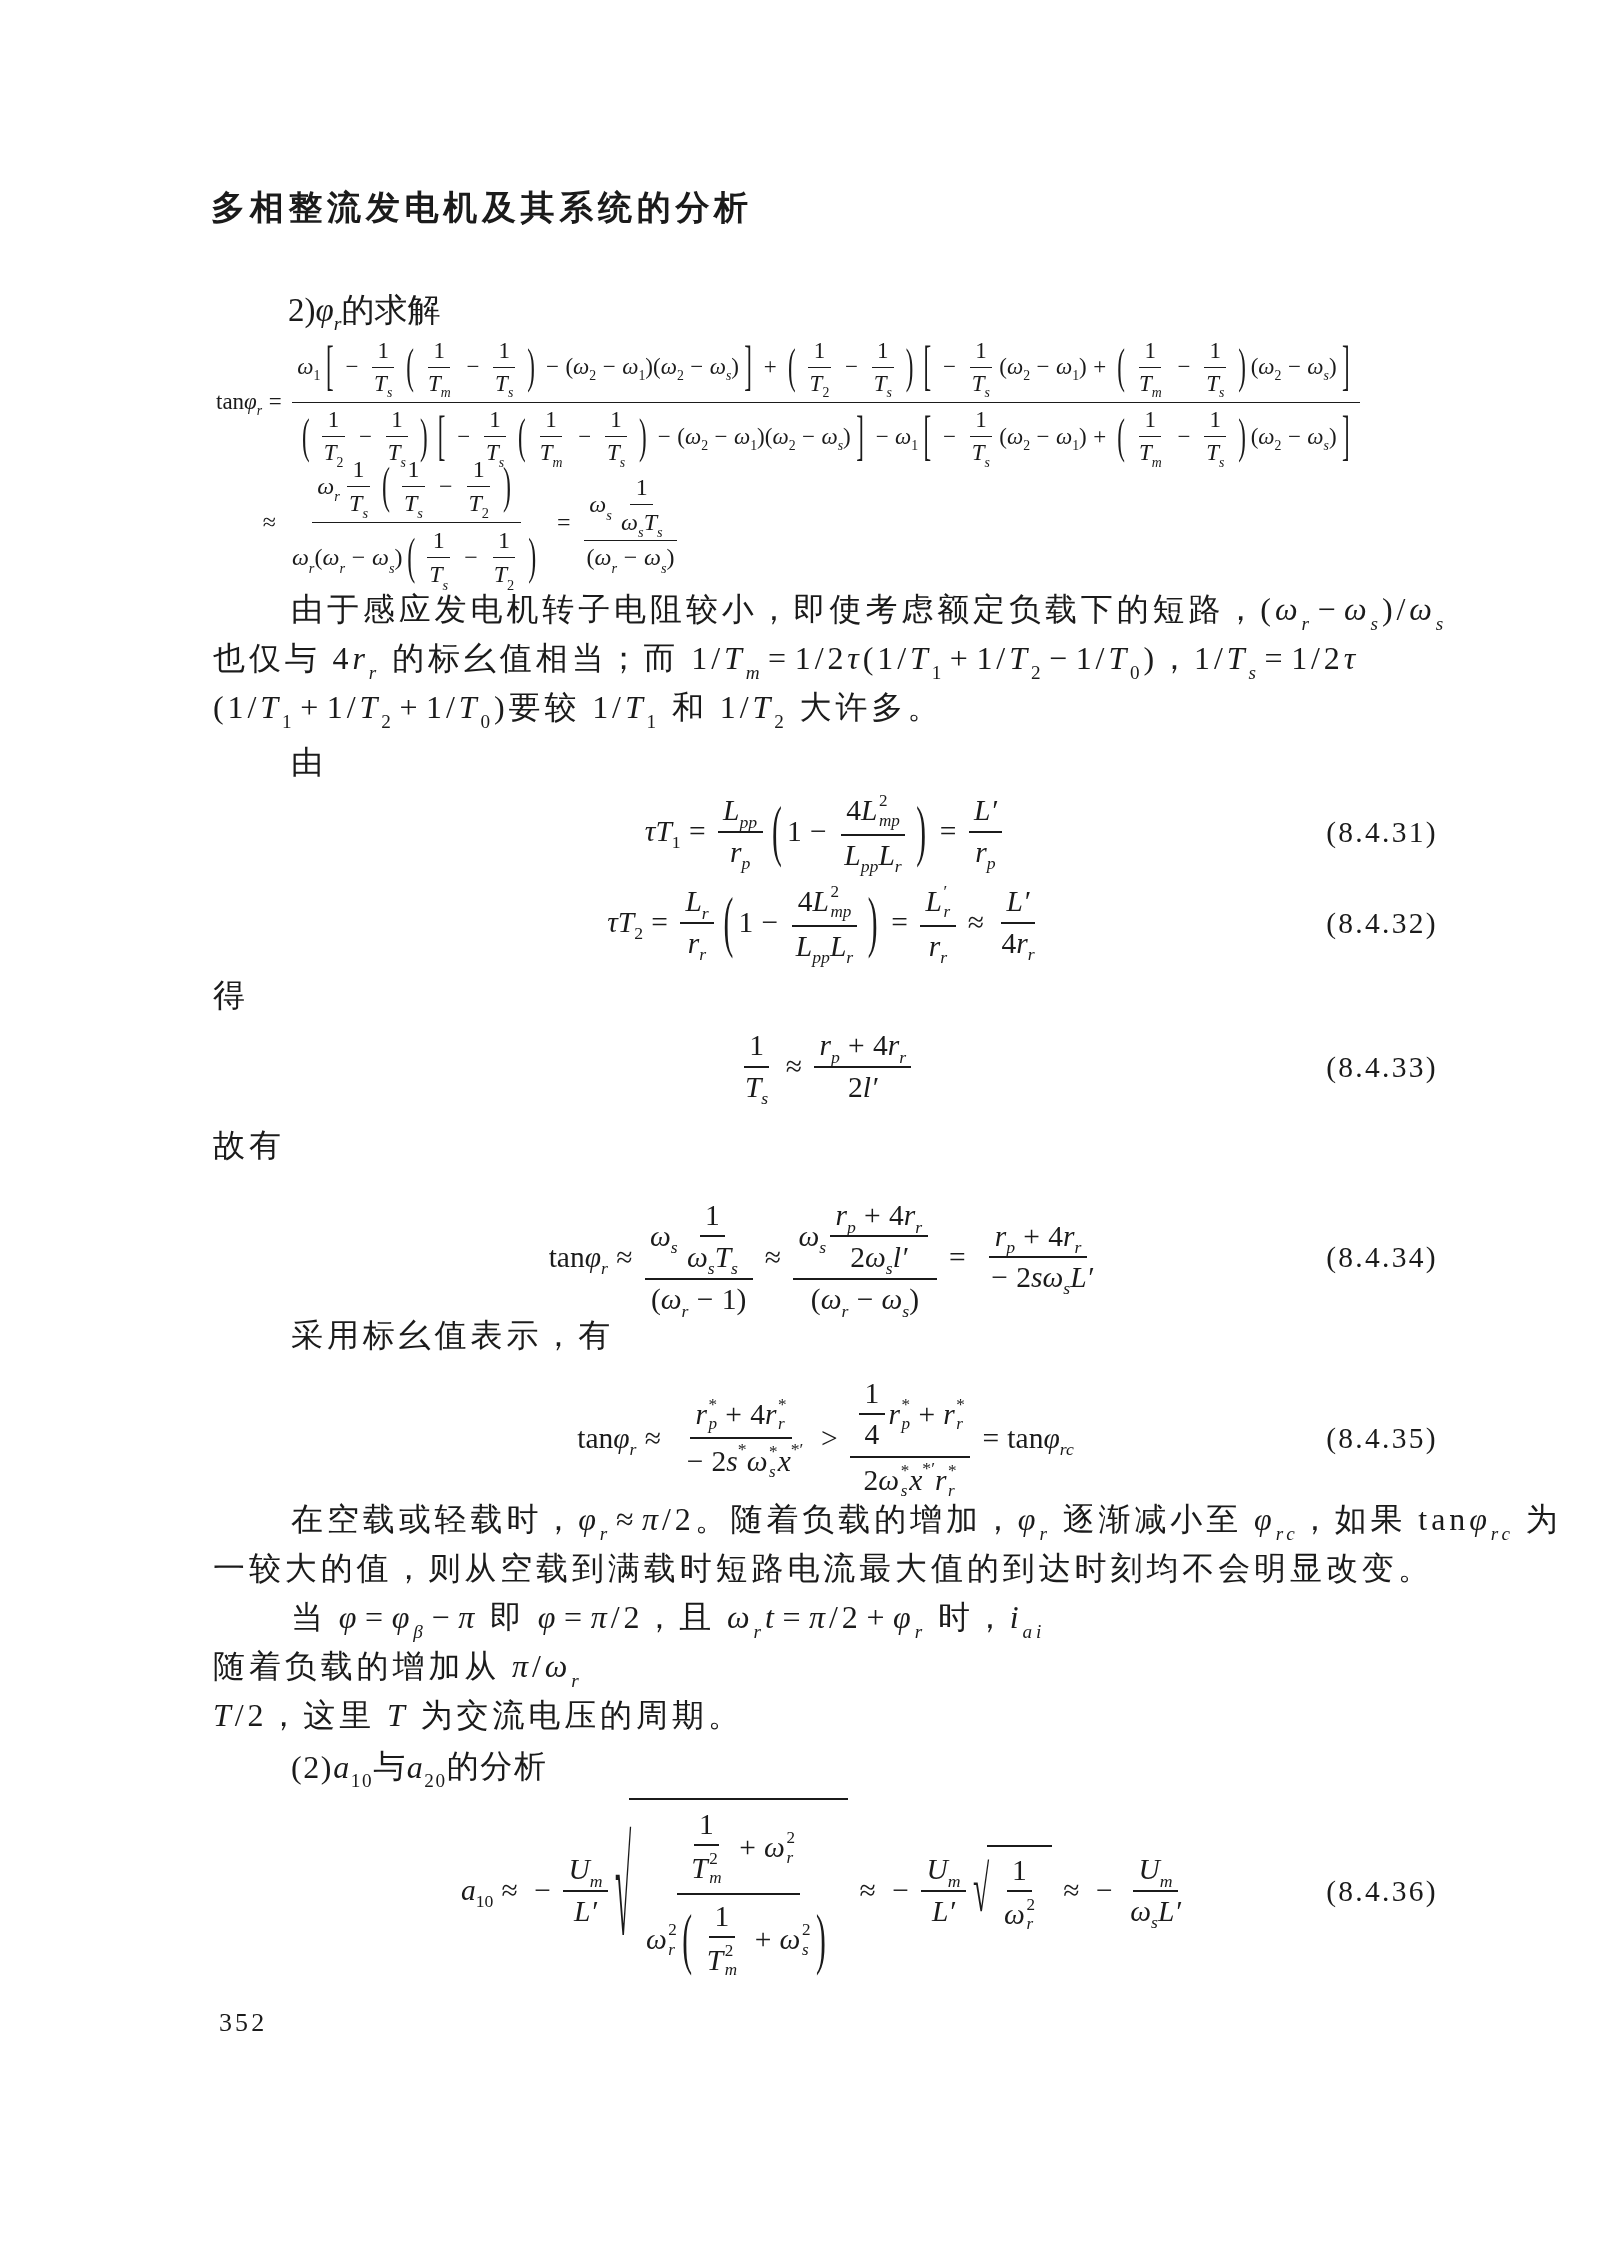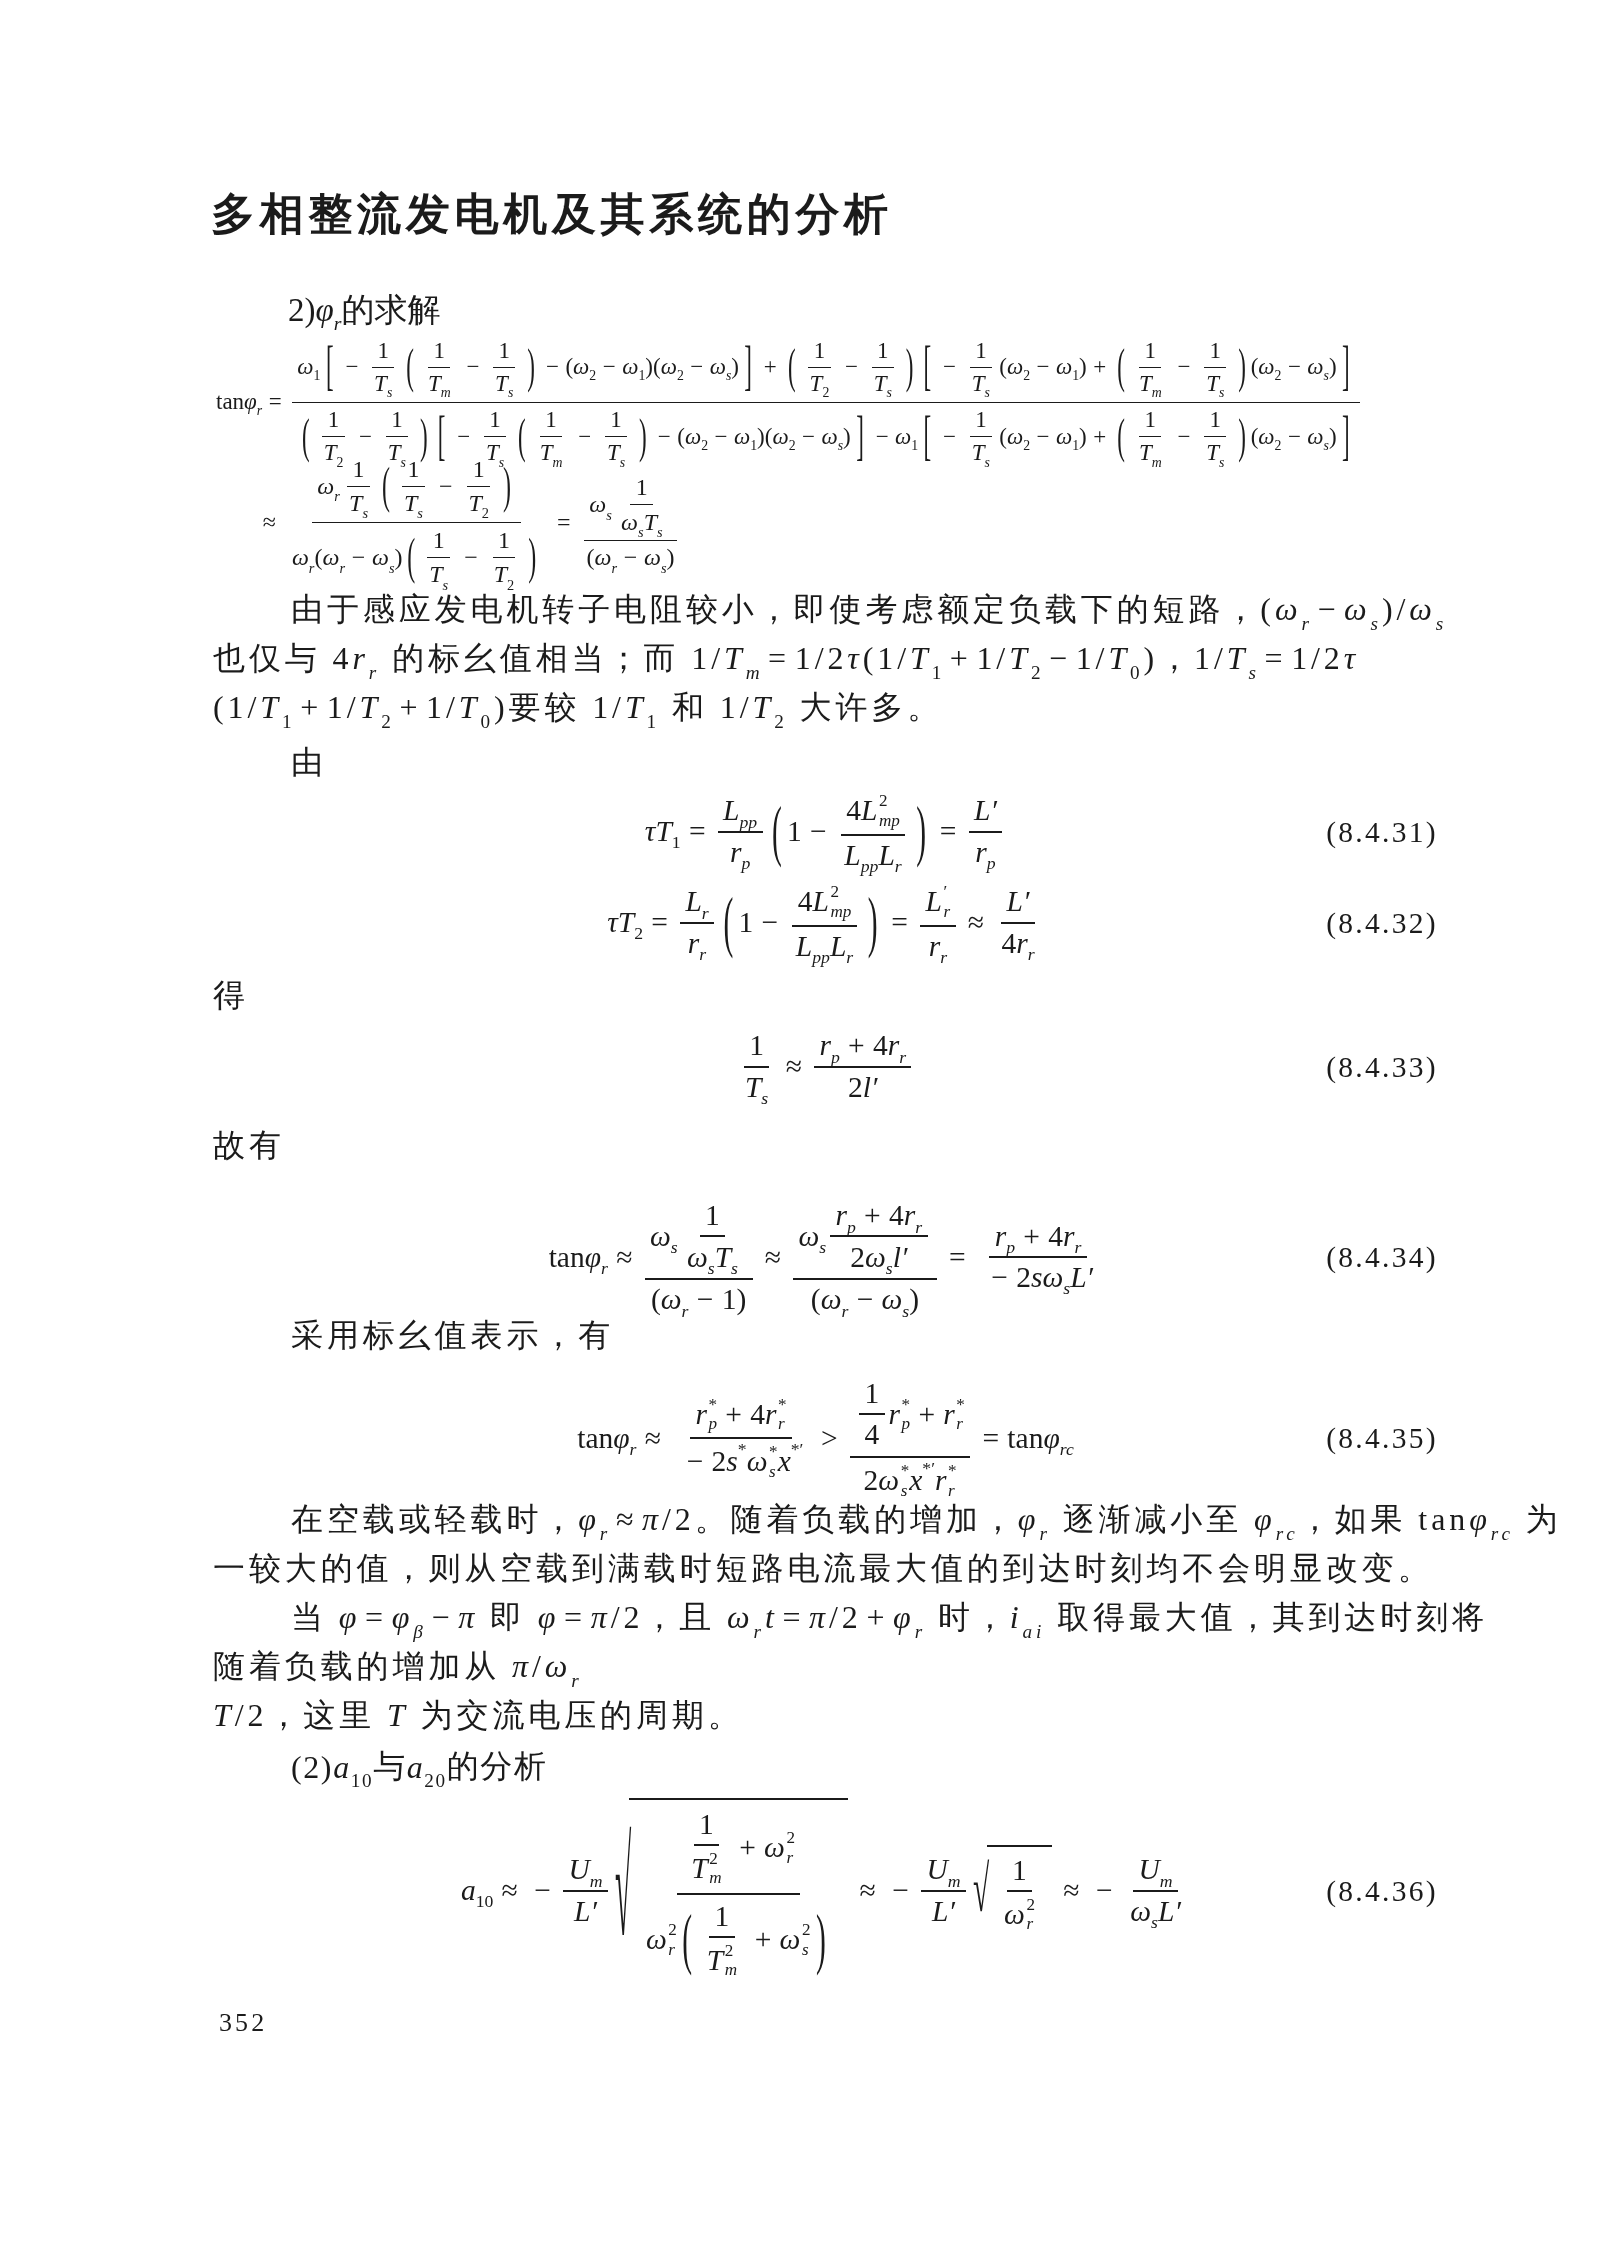--- a/index.html
+++ b/index.html
@@ -11,21 +11,21 @@
     color:#1b1b1b;
     font-family:"Liberation Serif", serif;
     overflow:hidden;
   }
   .blk{position:absolute;white-space:nowrap;}
 
   
   .hdr{
     font-family:Liberation Sans, sans-serif;
     font-weight:700;
-    font-size:44px;
+    font-size:34px;
     letter-spacing:4.7px;
   }
 
   
   .pline{
     font-size:32px;
     line-height:1.15;
     letter-spacing:3.9px;
   }
   .pline .mo{margin:0 4.7px;}
@@ -1084,21 +1084,21 @@
       </span><span class="mi">
         <span class="mb">t</span>
       </span><span class="mo">=</span><span class="mi">
         <span class="mb">π</span>
       </span><span class="mt">/2</span><span class="mo">+</span><span class="mi">
         <span class="mb">φ</span>
         <span class="msub">r</span>
       </span><span class="mt"> 时，</span><span class="mi">
         <span class="mb">i</span>
         <span class="msub">ai</span>
-      </span><span class="mt"> 取得最大值，其到达时刻将</span></div>
+      </span></div>
   <div id="p3l2" class="blk pline"><span class="mt">随着负载的增加从 </span><span class="mi">
         <span class="mb">π</span>
       </span><span class="mt">/</span><span class="mi">
         <span class="mb">ω</span>
         <span class="msub">r</span>
       </span></div>
   <div id="p3l3" class="blk pline"><span class="mi">
         <span class="mb">T</span>
       </span><span class="mt">/2，这里 </span><span class="mi">
         <span class="mb">T</span>

